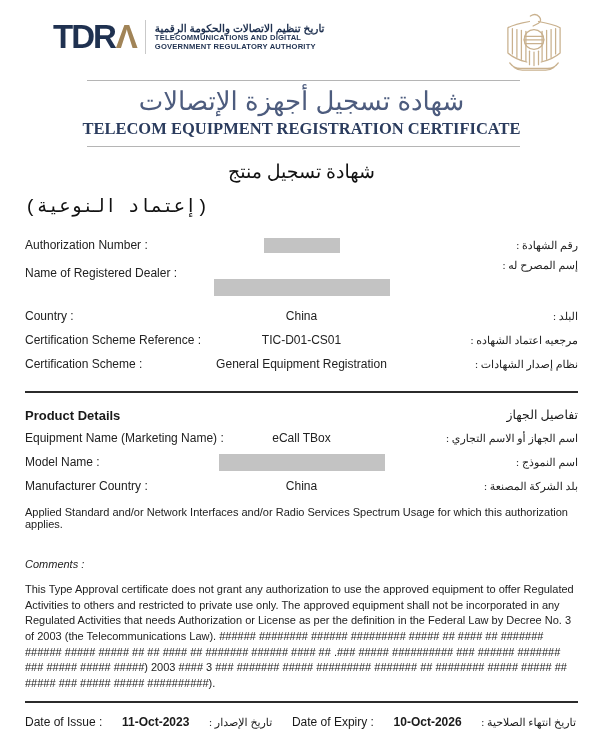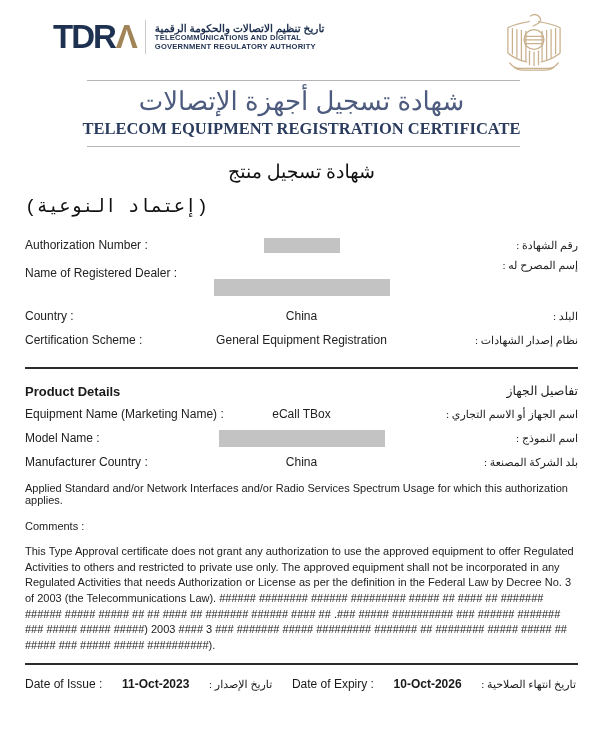--- a/index.html
+++ b/index.html
@@ -49,21 +49,21 @@
   .frow.h26 { min-height:26px; }
 
   
   .sect-rule-wrap { margin-top:15px; }
   .pd-head { display:flex; justify-content:space-between; align-items:center; margin-top:11px; min-height:22px; }
   .pd-head-en { font-weight:bold; font-size:13px; }
   .pd-head-ar { font-family:"Liberation Serif", serif; font-size:12.5px; direction:rtl; }
 
   
   .applied { font-size:11px; margin-top:8px; color:#222; }
-  .comments-label { font-size:11px; margin-top:14px; color:#222; }
+  .comments-label { font-size:11px; margin-top:28px; color:#222;font-style:italic; }
   .comments-text { font-size:11px; line-height:1.42; margin-top:12px; color:#222; }
 
   
   .footer-rule { margin-top:10px; }
   .footer { display:flex; justify-content:space-between; align-items:baseline; margin-top:12px; padding-right:2px; }
   .f-en { font-size:12px; }
   .f-val { font-size:12px; font-weight:bold; }
   .f-ar { font-size:11px; font-family:"Liberation Serif", serif; direction:rtl; }
 </style>
 </head>
@@ -123,20 +123,25 @@
       <span class="len">Name of Registered Dealer :</span>
       <div class="redact r-lg"></div>
       <span class="lar">إسم المصرح له :</span>
     </div>
     <div class="frow">
       <span class="len">Country :</span>
       <span class="val">China</span>
       <span class="lar">البلد :</span>
     </div>
     <div class="frow">
+      <span class="len">Certification Scheme Reference :</span>
+      <span class="val">TIC-D01-CS01</span>
+      <span class="lar">مرجعيه اعتماد الشهاده :</span>
+    </div>
+    <div class="frow">
       <span class="len">Certification Scheme :</span>
       <span class="val">General Equipment Registration</span>
       <span class="lar">نظام إصدار الشهادات :</span>
     </div>
   </div>
 
   <div class="sect-rule-wrap">
       <hr class="rule-dark">
     </div>
   <div class="pd-head">

